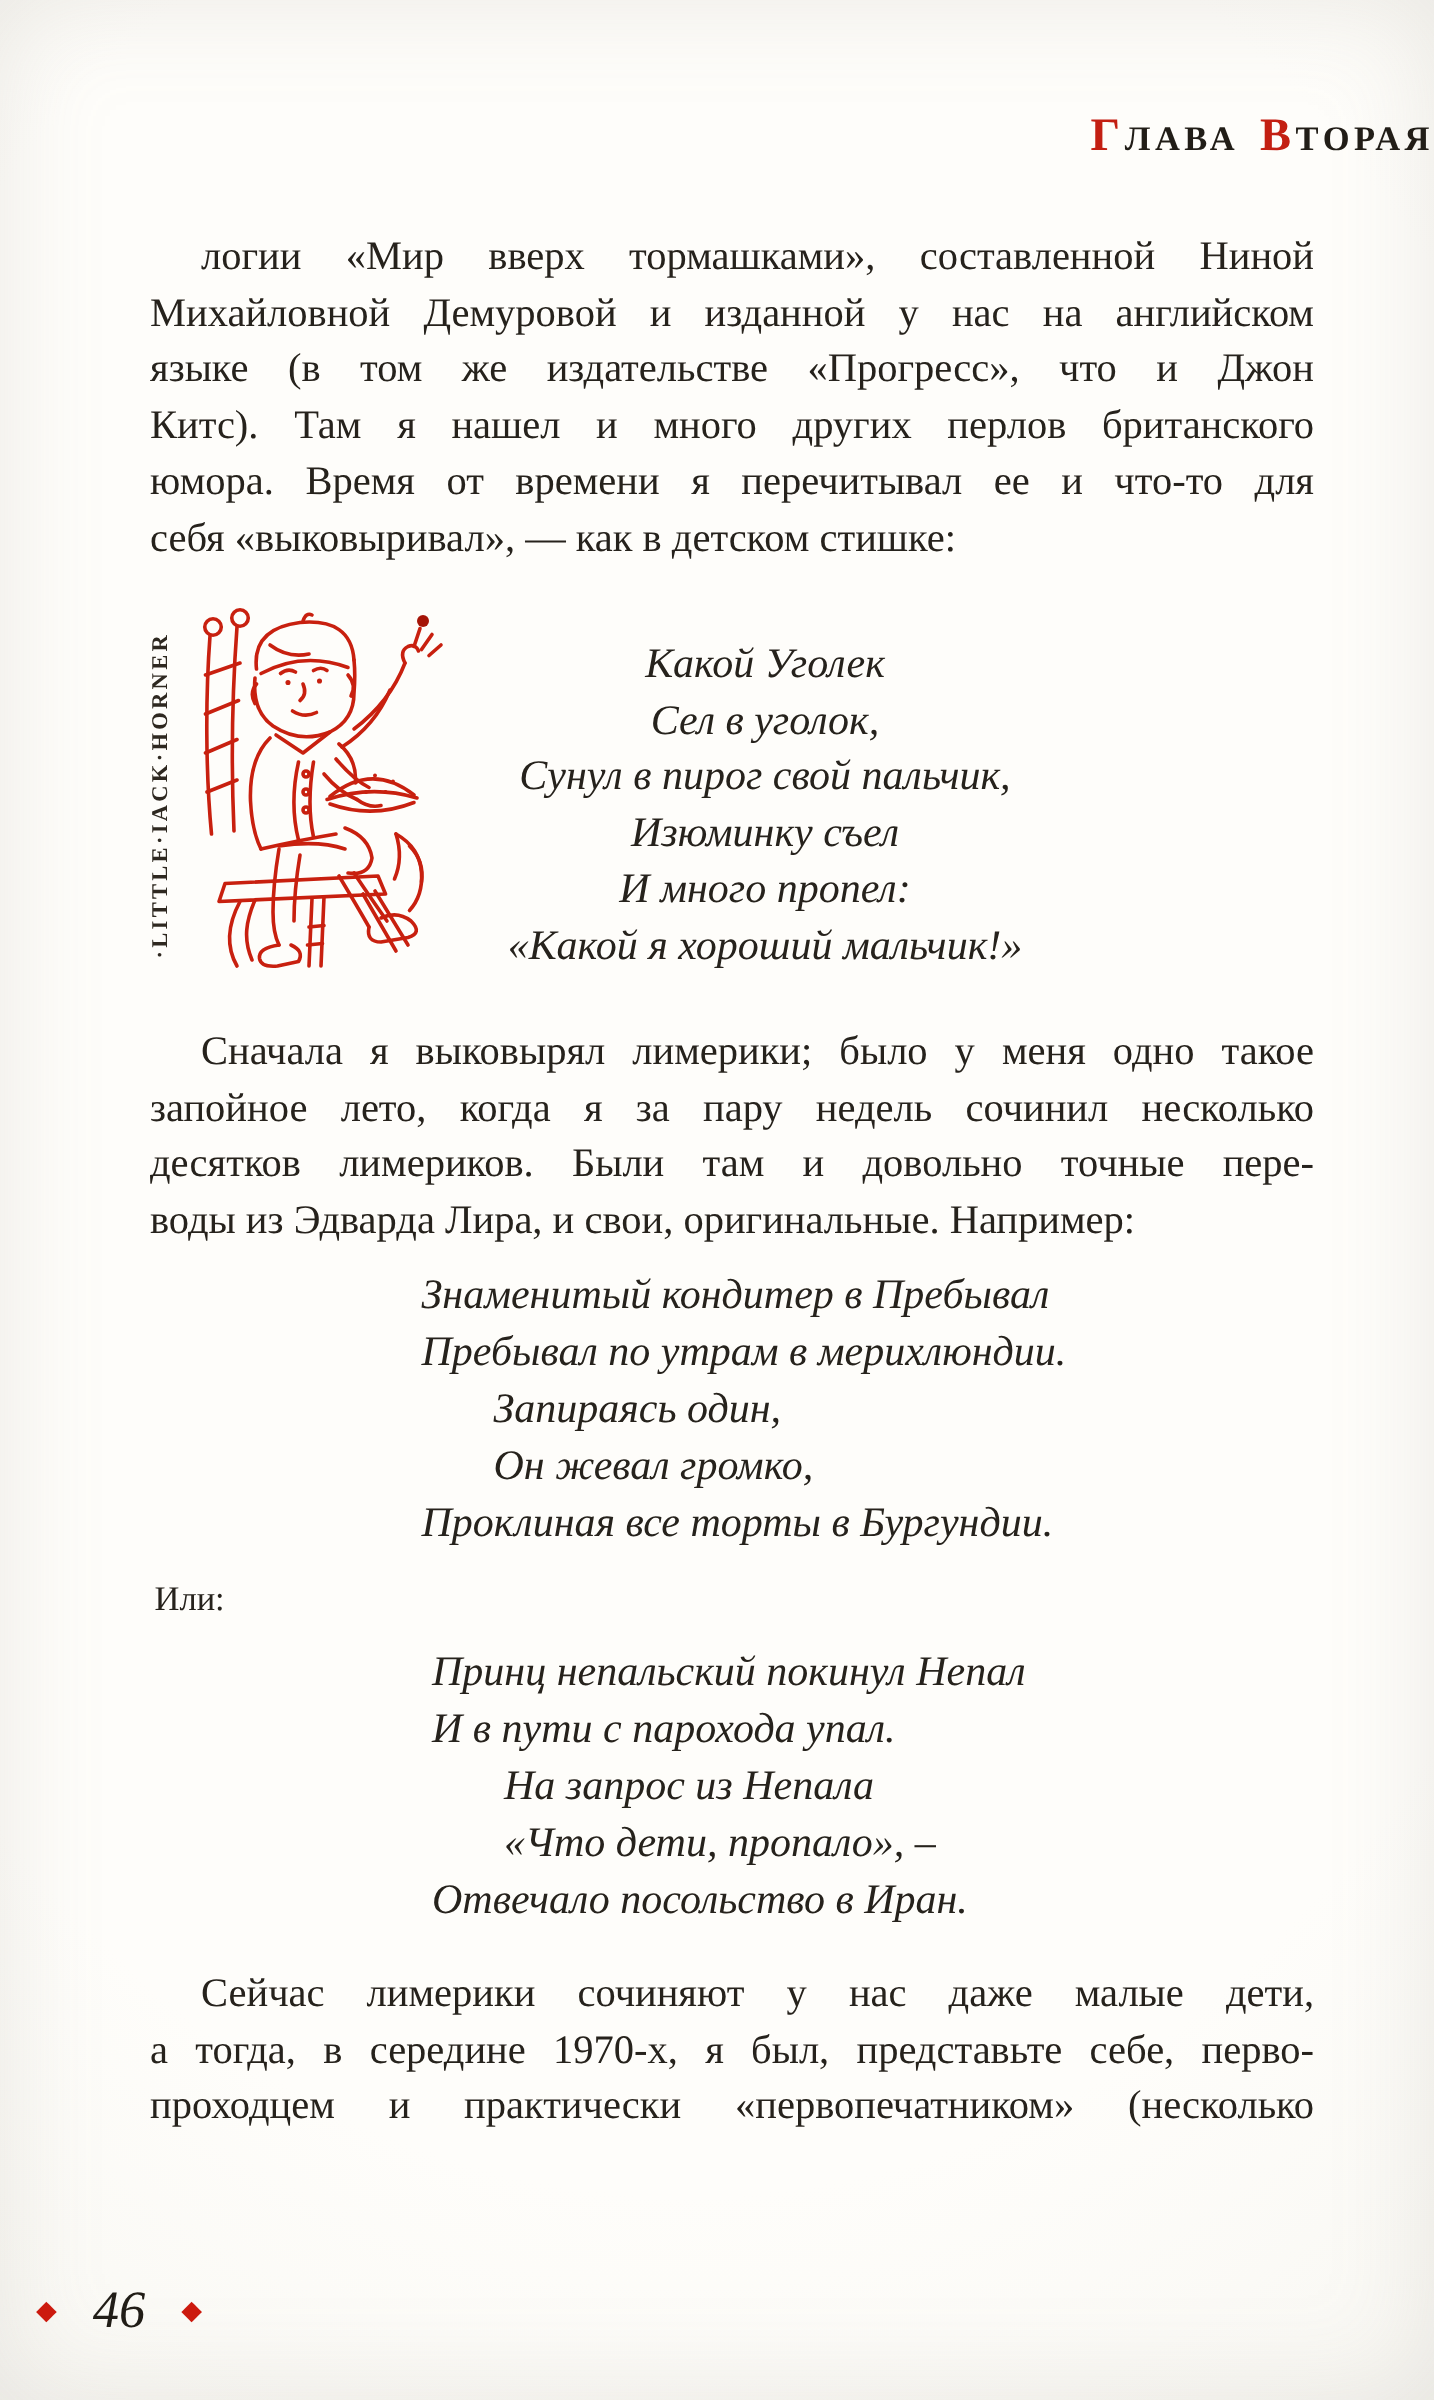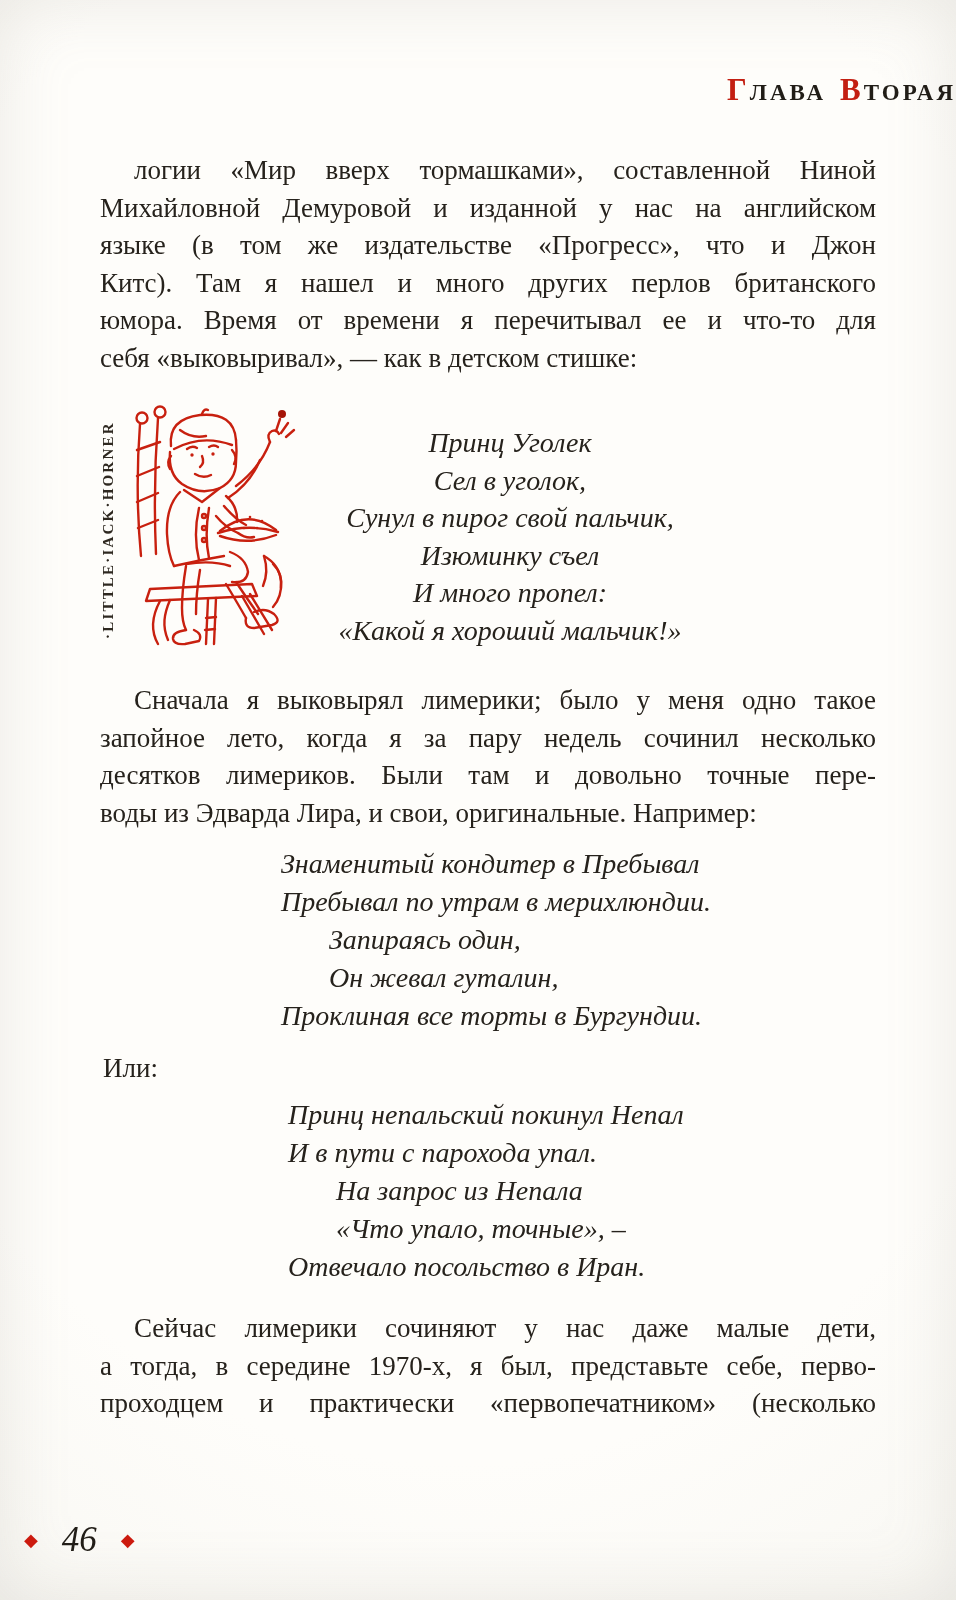--- a/index.html
+++ b/index.html
@@ -28,21 +28,21 @@
   .block .pline:last-child{text-align-last:left;}
   .block.justify-last .pline:last-child{text-align-last:justify;}
   .block.first-indent .pline:first-child{text-indent:34px;}
   
   .poem{position:absolute;font-style:italic;font-size:28px;line-height:37.5px;color:#26221c;}
   .poem .pline{text-align:left;}
   .poem .pline.ind{padding-left:48px;}
   .poem-centered .pline{text-align:center;}
   .lh38 .pline{line-height:38px;}
   
-  .or-label{position:absolute;font-size:27px;}
+  .or-label{position:absolute;font-size:23px;}
   
   .vcap{
     position:absolute;left:94px;top:412px;height:236px;width:28px;
     writing-mode:vertical-rl;transform:rotate(180deg);
     display:flex;align-items:center;justify-content:center;
     font-size:15px;letter-spacing:2.2px;color:#2e2820;
     font-family:"Liberation Serif",serif;font-weight:bold;
   }
   .illus{position:absolute;left:124px;top:404px;width:182px;height:244px;}
   
@@ -140,50 +140,50 @@
       <path d="M82 214 L92 213 M81 226 L91 225"></path>
       <path d="M118 192 L140 230 M126 190 L148 226"></path>
 
       <path d="M140 152 q16 9 17 26 q1 15 -8 25"></path>
       <path d="M140 152 q5 16 -1 30"></path>
       <path d="M149 160 q10 10 8 24"></path>
     </g>
   </svg>
 
   <div class="poem poem-centered" style="top:424px;left:285px;width:450px;">
-      <div class="pline">Принц Уголек</div>
+      <div class="pline">Какой Уголек</div>
       <div class="pline">Сел в уголок,</div>
       <div class="pline">Сунул в пирог свой пальчик,</div>
       <div class="pline">Изюминку съел</div>
       <div class="pline">И много пропел:</div>
       <div class="pline">«Какой я хороший мальчик!»</div>
     </div>
 
   <div class="block first-indent" style="top:682px;left:100px;width:776px;">
       <div class="pline">Сначала я выковырял лимерики; было у меня одно такое</div>
       <div class="pline">запойное лето, когда я за пару недель сочинил несколько</div>
       <div class="pline">десятков лимериков. Были там и довольно точные пере-</div>
       <div class="pline">воды из Эдварда Лира, и свои, оригинальные. Например:</div>
     </div>
 
   <div class="poem lh38" style="top:845px;left:281px;width:560px;">
       <div class="pline">Знаменитый кондитер в Пребывал</div>
       <div class="pline">Пребывал по утрам в мерихлюндии.</div>
       <div class="pline ind">Запираясь один,</div>
-      <div class="pline ind">Он жевал гуталин,</div>
+      <div class="pline ind">Он жевал громко,</div>
       <div class="pline">Проклиная все торты в Бургундии.</div>
     </div>
 
   <div class="or-label" style="top:1053px;left:103px;">Или:</div>
 
   <div class="poem lh38" style="top:1096px;left:288px;width:560px;">
       <div class="pline">Принц непальский покинул Непал</div>
       <div class="pline">И в пути с парохода упал.</div>
       <div class="pline ind">На запрос из Непала</div>
-      <div class="pline ind">«Что упало, точные», –</div>
+      <div class="pline ind">«Что дети, пропало», –</div>
       <div class="pline">Отвечало посольство в Иран.</div>
     </div>
 
   <div class="block first-indent justify-last" style="top:1310px;left:100px;width:776px;">
       <div class="pline">Сейчас лимерики сочиняют у нас даже малые дети,</div>
       <div class="pline">а тогда, в середине 1970-х, я был, представьте себе, перво-</div>
       <div class="pline">проходцем и практически «первопечатником» (несколько</div>
     </div>
 
   <div class="footer">

